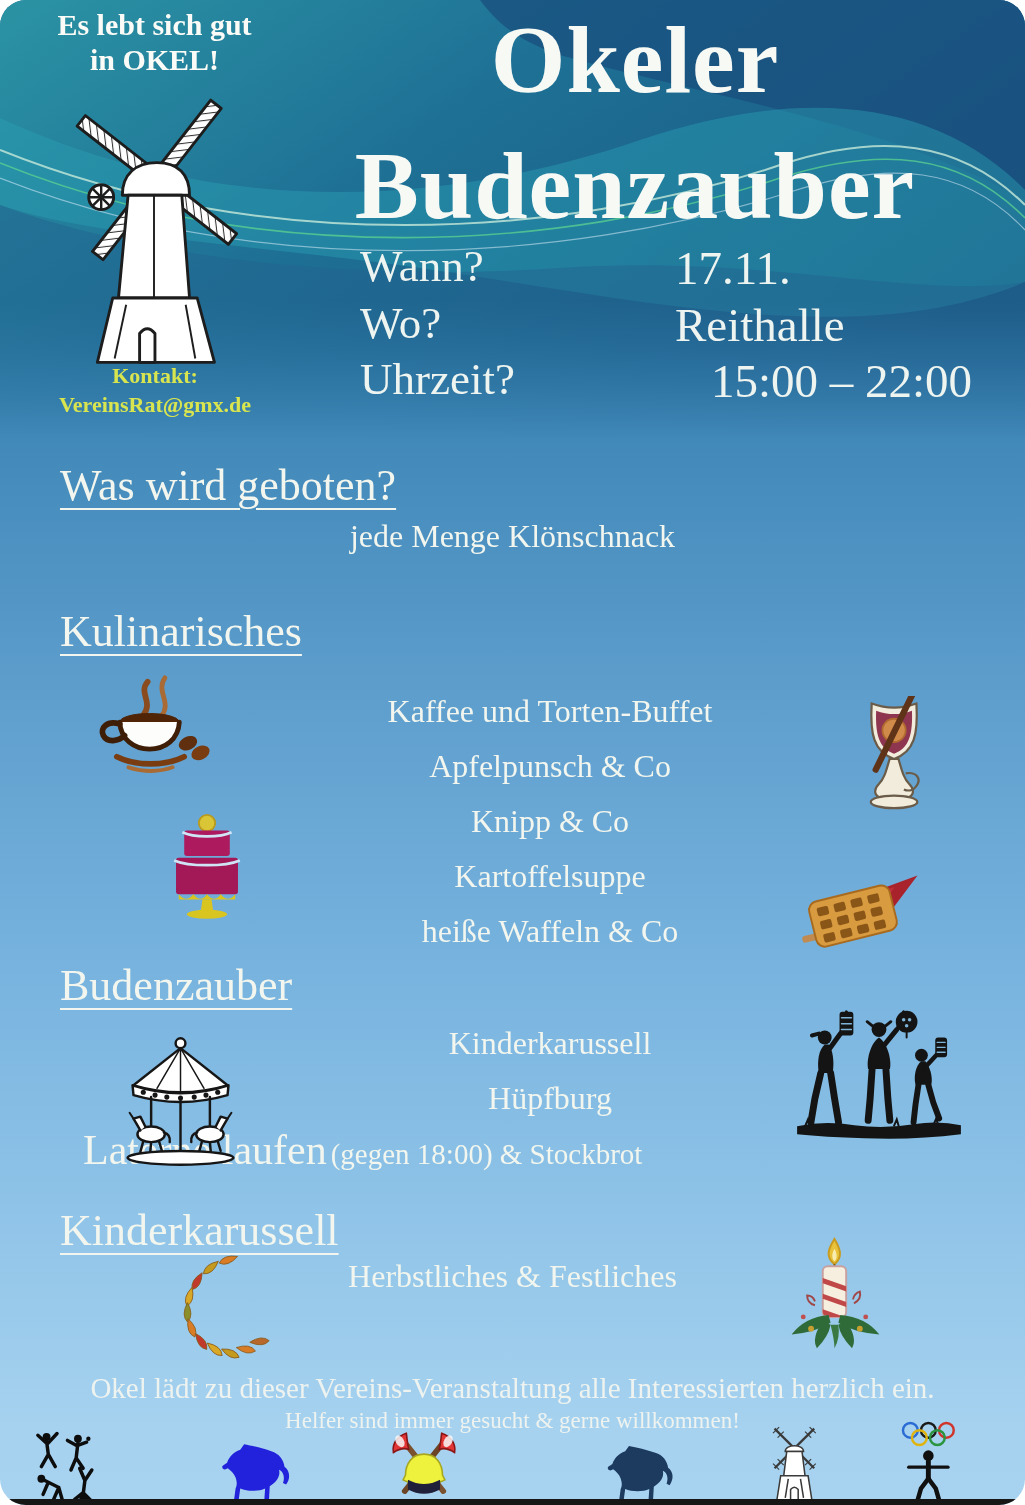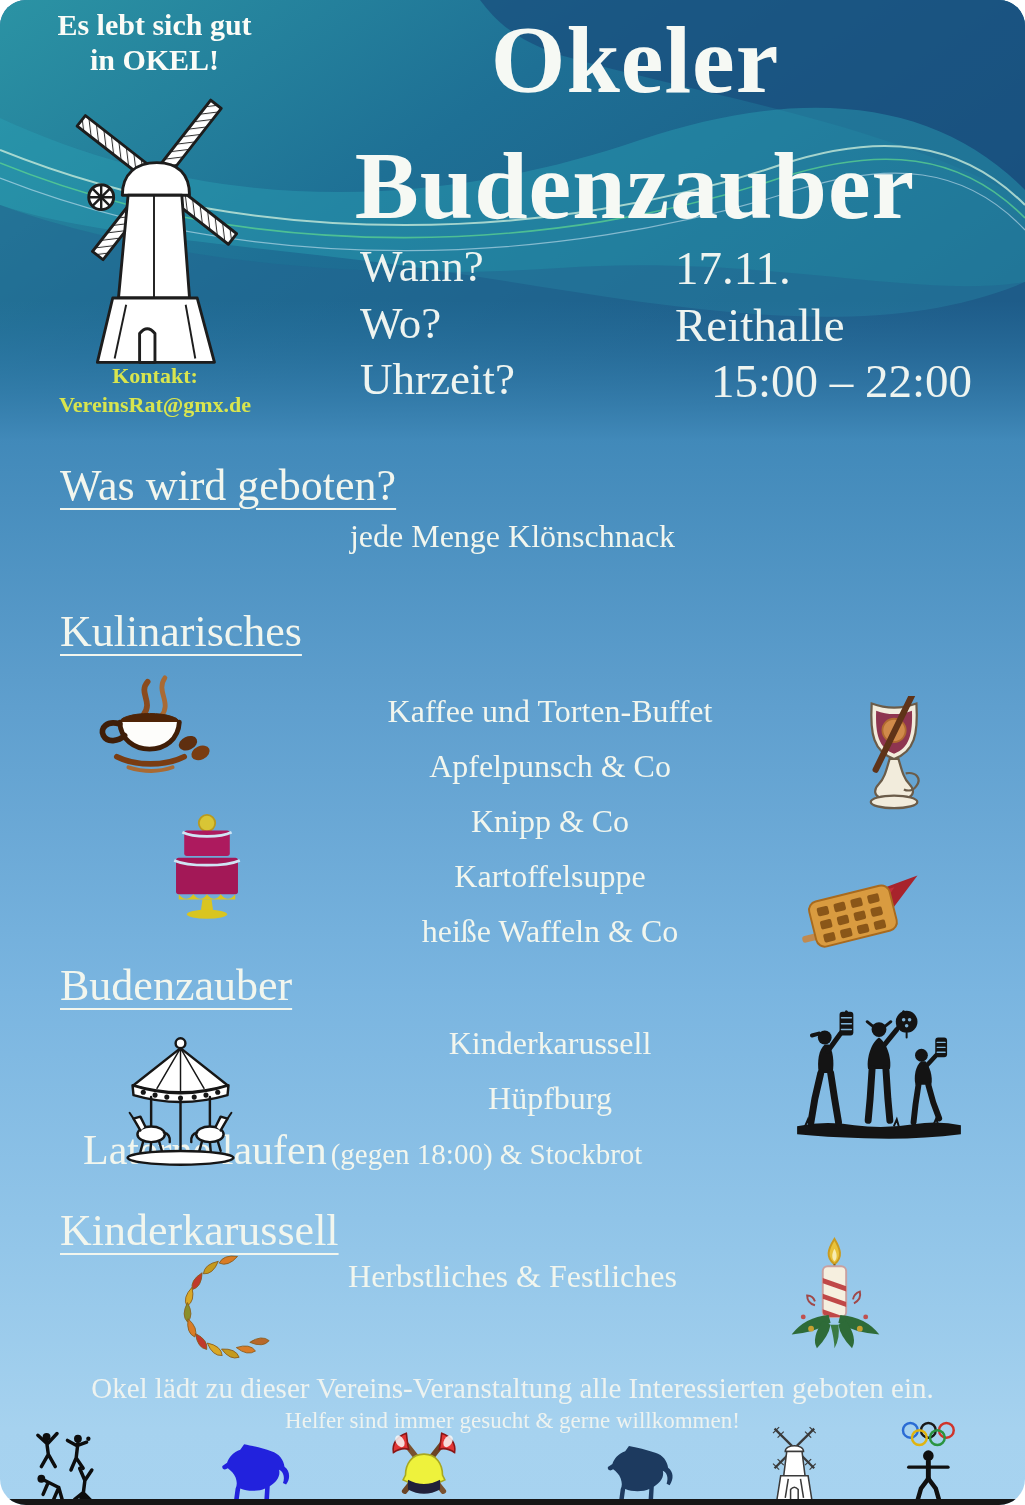--- a/index.html
+++ b/index.html
@@ -350,21 +350,21 @@
         <path d="M44,72 q-8,-2 -8,-10 q6,0 8,6"></path>
         <path d="M84,70 q8,-4 6,-12 q-6,2 -7,8"></path>
       </g>
       <circle cx="40" cy="96" r="3" fill="#c8a030"></circle>
         <circle cx="90" cy="96" r="3" fill="#c8a030"></circle>
       <circle cx="32" cy="84" r="2.5" fill="#c05050"></circle>
         <circle cx="96" cy="84" r="2.5" fill="#c05050"></circle>
     </svg>
   </div>
 
-  <div class="abs footer1" style="left:0; right:0; top:1372px;">Okel lädt zu dieser Vereins-Veranstaltung alle Interessierten geboten ein.</div>
+  <div class="abs footer1" style="left:0; right:0; top:1372px;">Okel lädt zu dieser Vereins-Veranstaltung alle Interessierten herzlich ein.</div>
   <div class="abs footer2" style="left:0; right:0; top:1408px;">Helfer sind immer gesucht &amp; gerne willkommen!</div>
 
   <div class="abs icon" style="left:28px; top:1430px; width:92px; height:74px;">
     <svg viewBox="0 0 95 85">
       <g stroke="#0d0d0d" stroke-width="4" stroke-linecap="round" fill="#0d0d0d">
         <circle cx="16" cy="8" r="4.5" stroke="none"></circle>
         <path d="M16,13 L18,28 M17,16 L6,6 M17,16 L28,4 M18,28 L10,42 M18,28 L26,42" fill="none"></path>
         <circle cx="52" cy="10" r="4.5" stroke="none"></circle>
         <circle cx="64" cy="10" r="2.5" stroke="none"></circle>
         <path d="M52,15 L50,32 M51,18 L40,12 M51,18 L62,14 M50,32 L44,46 M50,32 L58,44" fill="none"></path>

